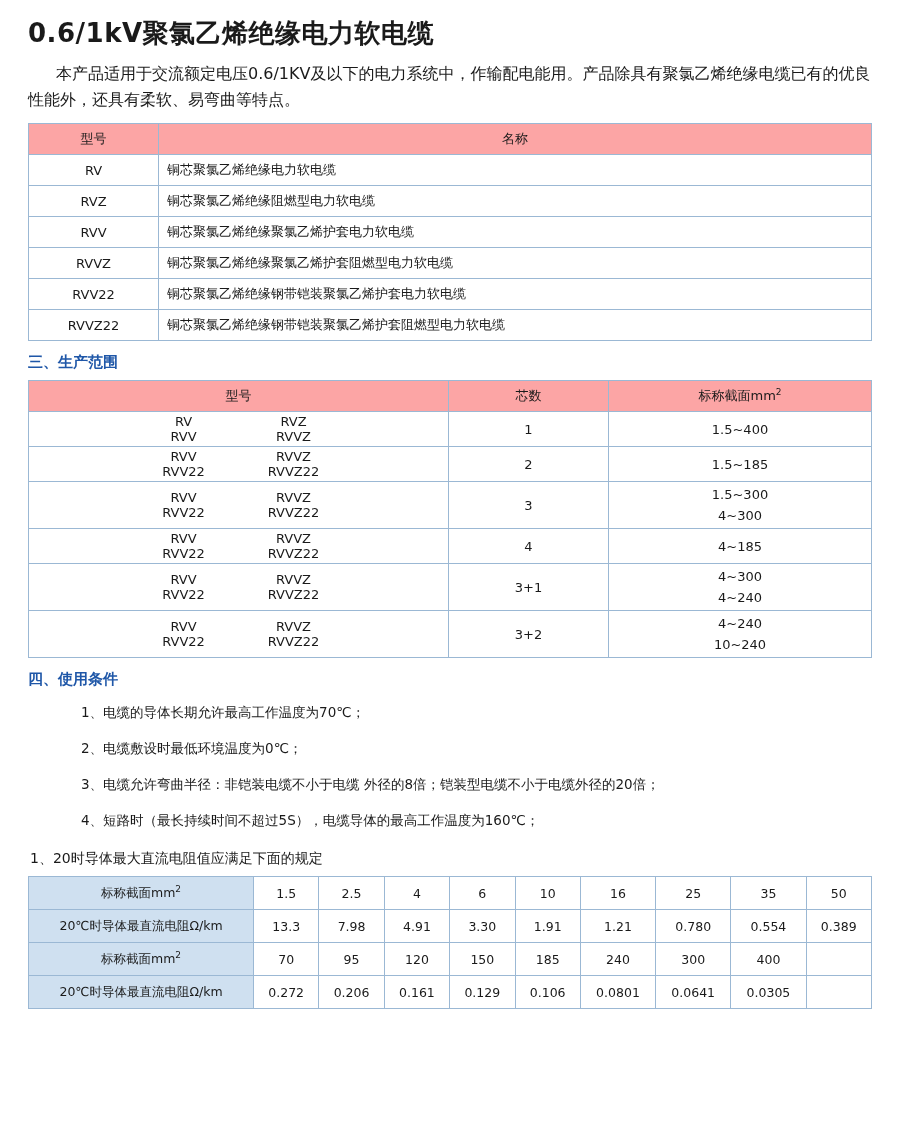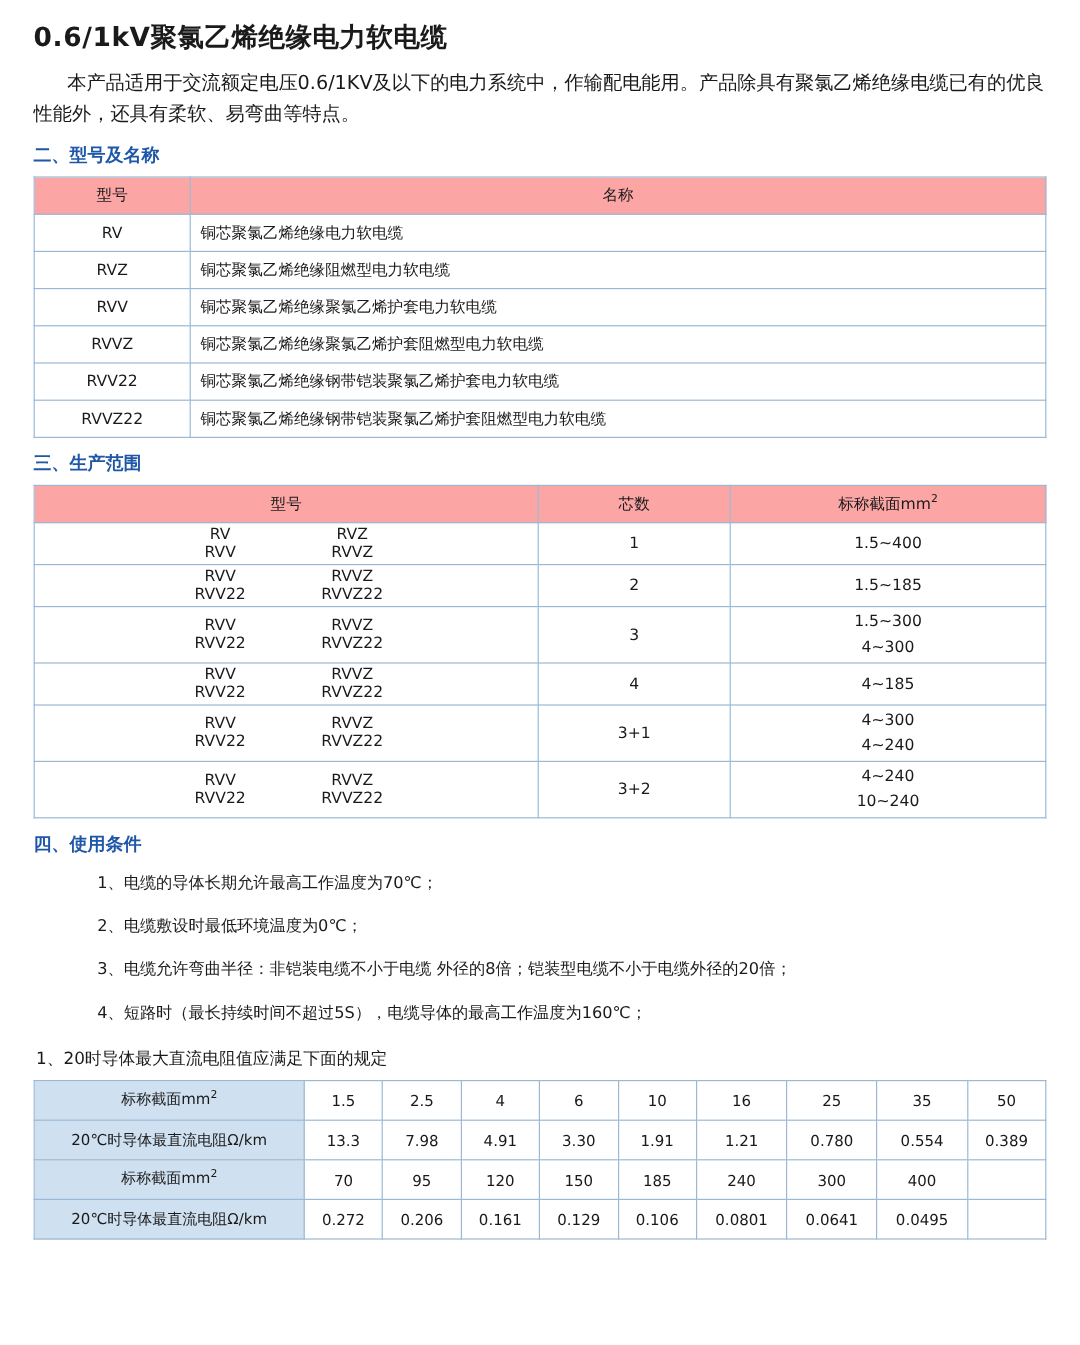--- a/index.html
+++ b/index.html
@@ -10,21 +10,21 @@
     background: #ffffff;
     font-family: "DejaVu Sans", "Liberation Sans", sans-serif;
     color: #1a1a1a;
     position: relative;
   }
   .page {
     width: 900px;
     padding: 10px 28px 12px 28px;
   }
   h1.doc-title {
-    font-size: 22px;
+    font-size: 26px;
     font-weight: bold;
     color: #1a1a1a;
     margin: 6px 0 10px 0;
     letter-spacing: 0.5px;
   }
   .intro {
     font-size: 16px;
     line-height: 26px;
     text-indent: 28px;
     margin: 0 0 10px 0;
@@ -105,21 +105,20 @@
 </head>
 <body>
 
 <div class="page">
 
   <h1 class="doc-title">0.6/1kV聚氯乙烯绝缘电力软电缆</h1>
 
   <p class="intro">本产品适用于交流额定电压0.6/1KV及以下的电力系统中，作输配电能用。产品除具有聚氯乙烯绝缘电缆已有的优良性能外，还具有柔软、易弯曲等特点。</p>
 
 
-  <h2 class="sec">二、型号及名称</h2>
 
   <table class="tbl" id="model-table">
     <colgroup>
         <col class="c1">
         <col>
       </colgroup>
     <thead>
       <tr>
         <td class="c">型号</td>
         <td class="c">名称</td>
@@ -335,19 +334,19 @@
       </tr>
       <tr>
         <td class="hdr">20℃时导体最直流电阻Ω/km</td>
         <td>0.272</td>
         <td>0.206</td>
         <td>0.161</td>
         <td>0.129</td>
         <td>0.106</td>
         <td>0.0801</td>
         <td>0.0641</td>
-        <td>0.0495</td>
+        <td>0.0305</td>
         <td></td>
       </tr>
     </tbody>
   </table>
 
 </div>
 
 </body></html>

